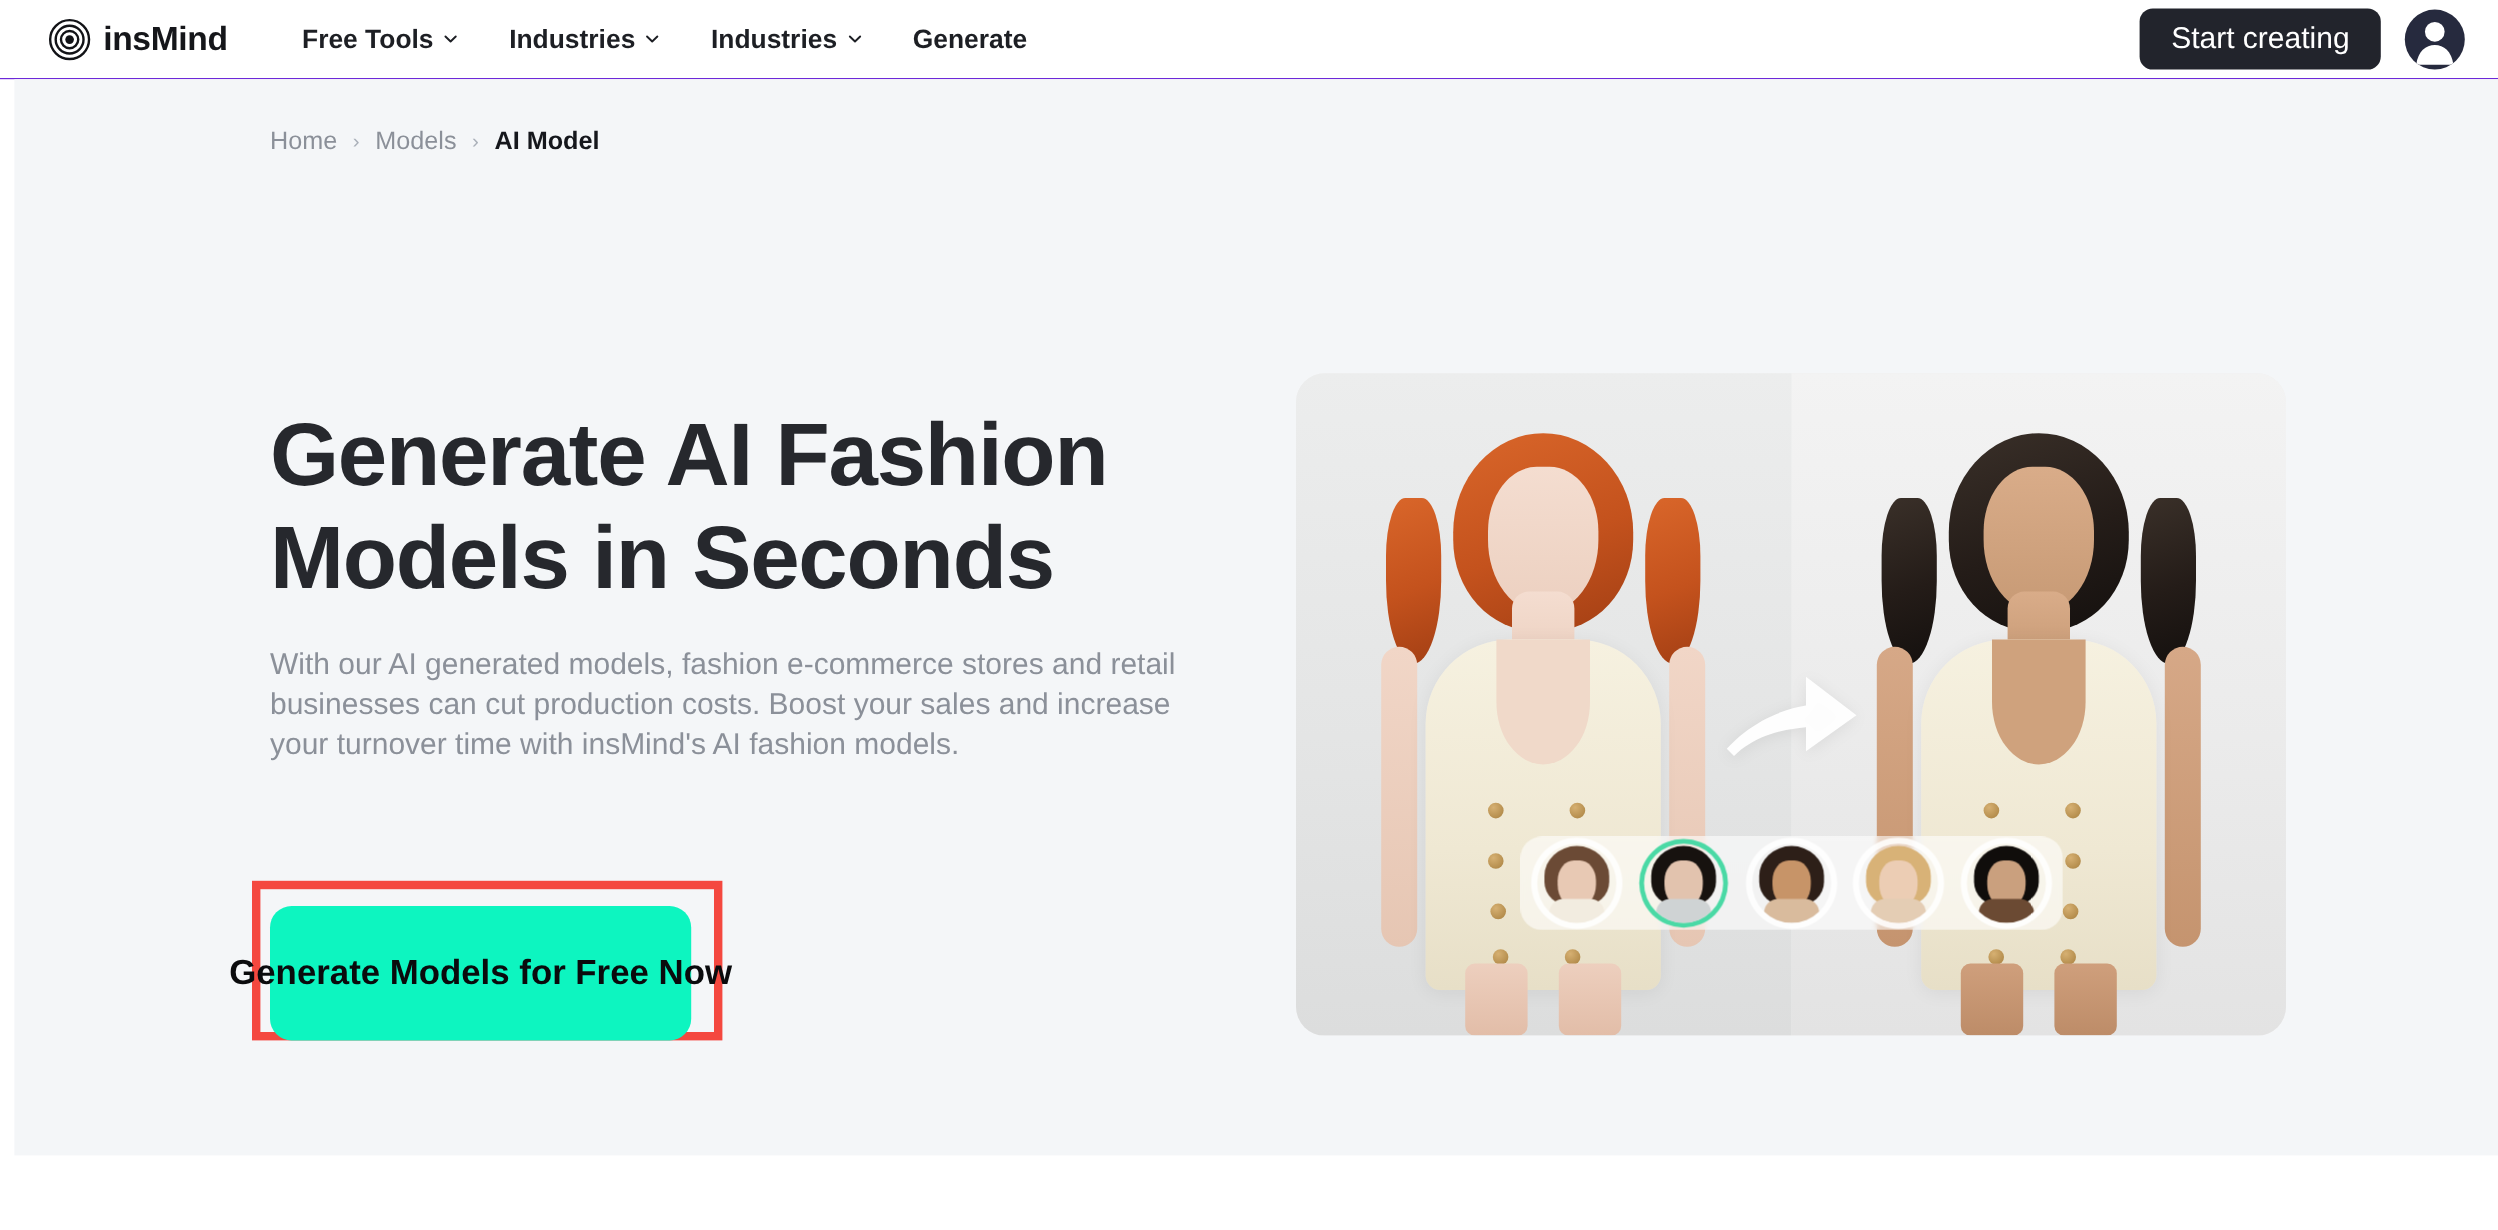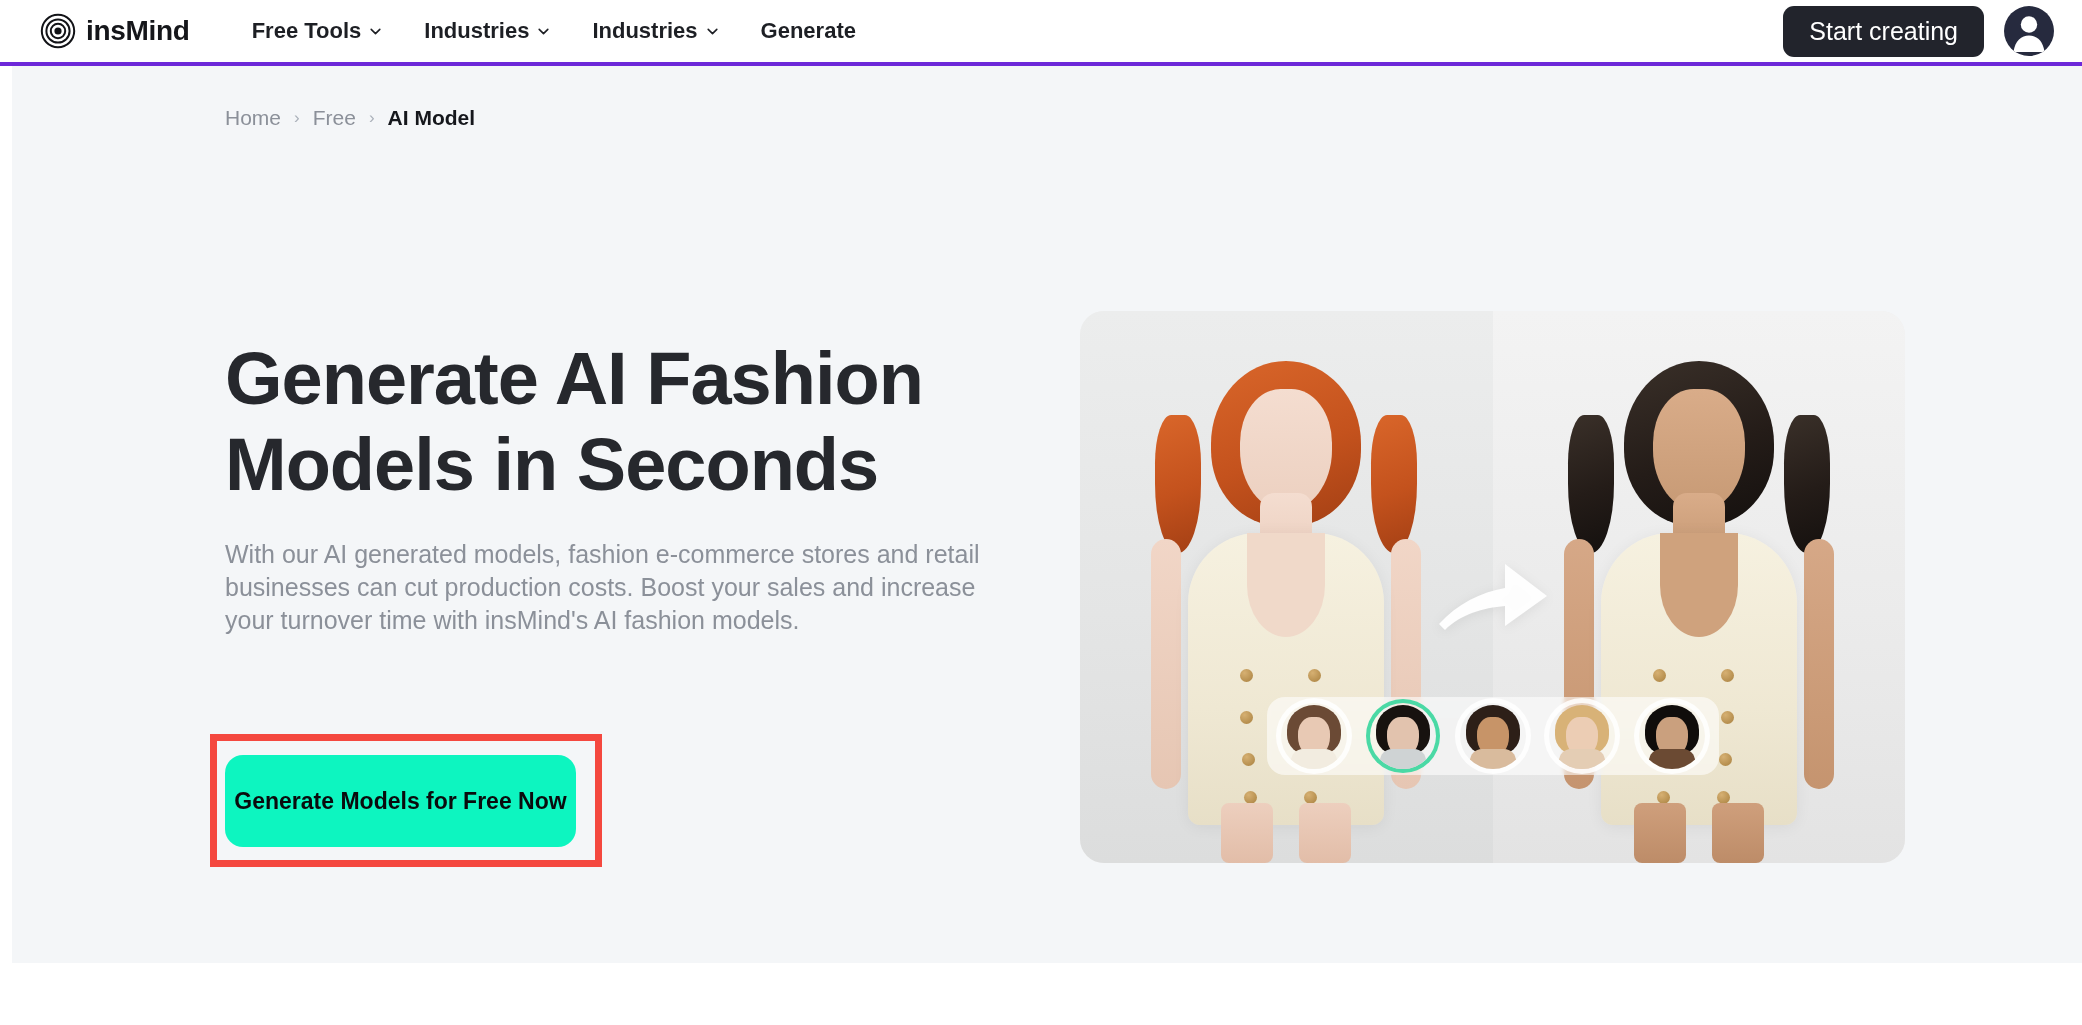--- a/index.html
+++ b/index.html
@@ -8,21 +8,21 @@
     background:#ffffff;
     font-family:"Liberation Sans", sans-serif;
     overflow:hidden;
   }
 
   
   .header{
     position:absolute; top:0; left:0;
     width:2082px; height:66px;
     background:#ffffff;
-    border-bottom:4px solid #6d28d9;
+    border-bottom:1px solid #6d28d9;
     display:flex; align-items:center;
   }
   .brand{
     display:flex; align-items:center; gap:10px;
     margin-left:40px;
   }
   .brand-mark{ width:36px; height:36px; position:relative; }
   .brand-name{
     font-size:28px; font-weight:700; color:#15161a;
     letter-spacing:-.3px;
@@ -84,24 +84,24 @@
 
   
   .cta-annot{
     position:absolute; left:198px; top:668px;
     width:392px; height:133px;
     border:7px solid #f4483f;
     background:transparent;
   }
   .cta-btn{
     position:absolute; left:213px; top:689px;
-    width:351px; height:92px;
+    width:351px; height:112px;
     background:#0df5c0;
     border:none; border-radius:18px;
-    color:#0a0b0d; font-size:23px; font-weight:700;
+    color:#0a0b0d; font-size:29px; font-weight:700;
     display:flex; align-items:center; justify-content:center;
     cursor:pointer; white-space:nowrap;
   }
 
   
   .hero-img{
     position:absolute; left:1068px; top:245px;
     width:825px; height:552px;
     border-radius:24px; overflow:hidden;
     background:#efefef;
@@ -241,21 +241,21 @@
       </svg>
     </div>
   </div>
 </div>
 
 <div class="hero">
 
   <div class="breadcrumb">
     <span class="crumb">Home</span>
     <span class="crumb-sep">›</span>
-    <span class="crumb">Free</span>
+    <span class="crumb">Models</span>
     <span class="crumb-sep">›</span>
     <span class="crumb-current">AI Model</span>
   </div>
 
   <div class="hero-copy">
     <h1 class="hero-title">Generate AI Fashion Models in Seconds</h1>
     <p class="hero-sub">With our AI generated models, fashion e-commerce stores and retail businesses can cut production costs. Boost your sales and increase your turnover time with insMind's AI fashion models.</p>
   </div>
 
   <div class="cta-annot"></div>

